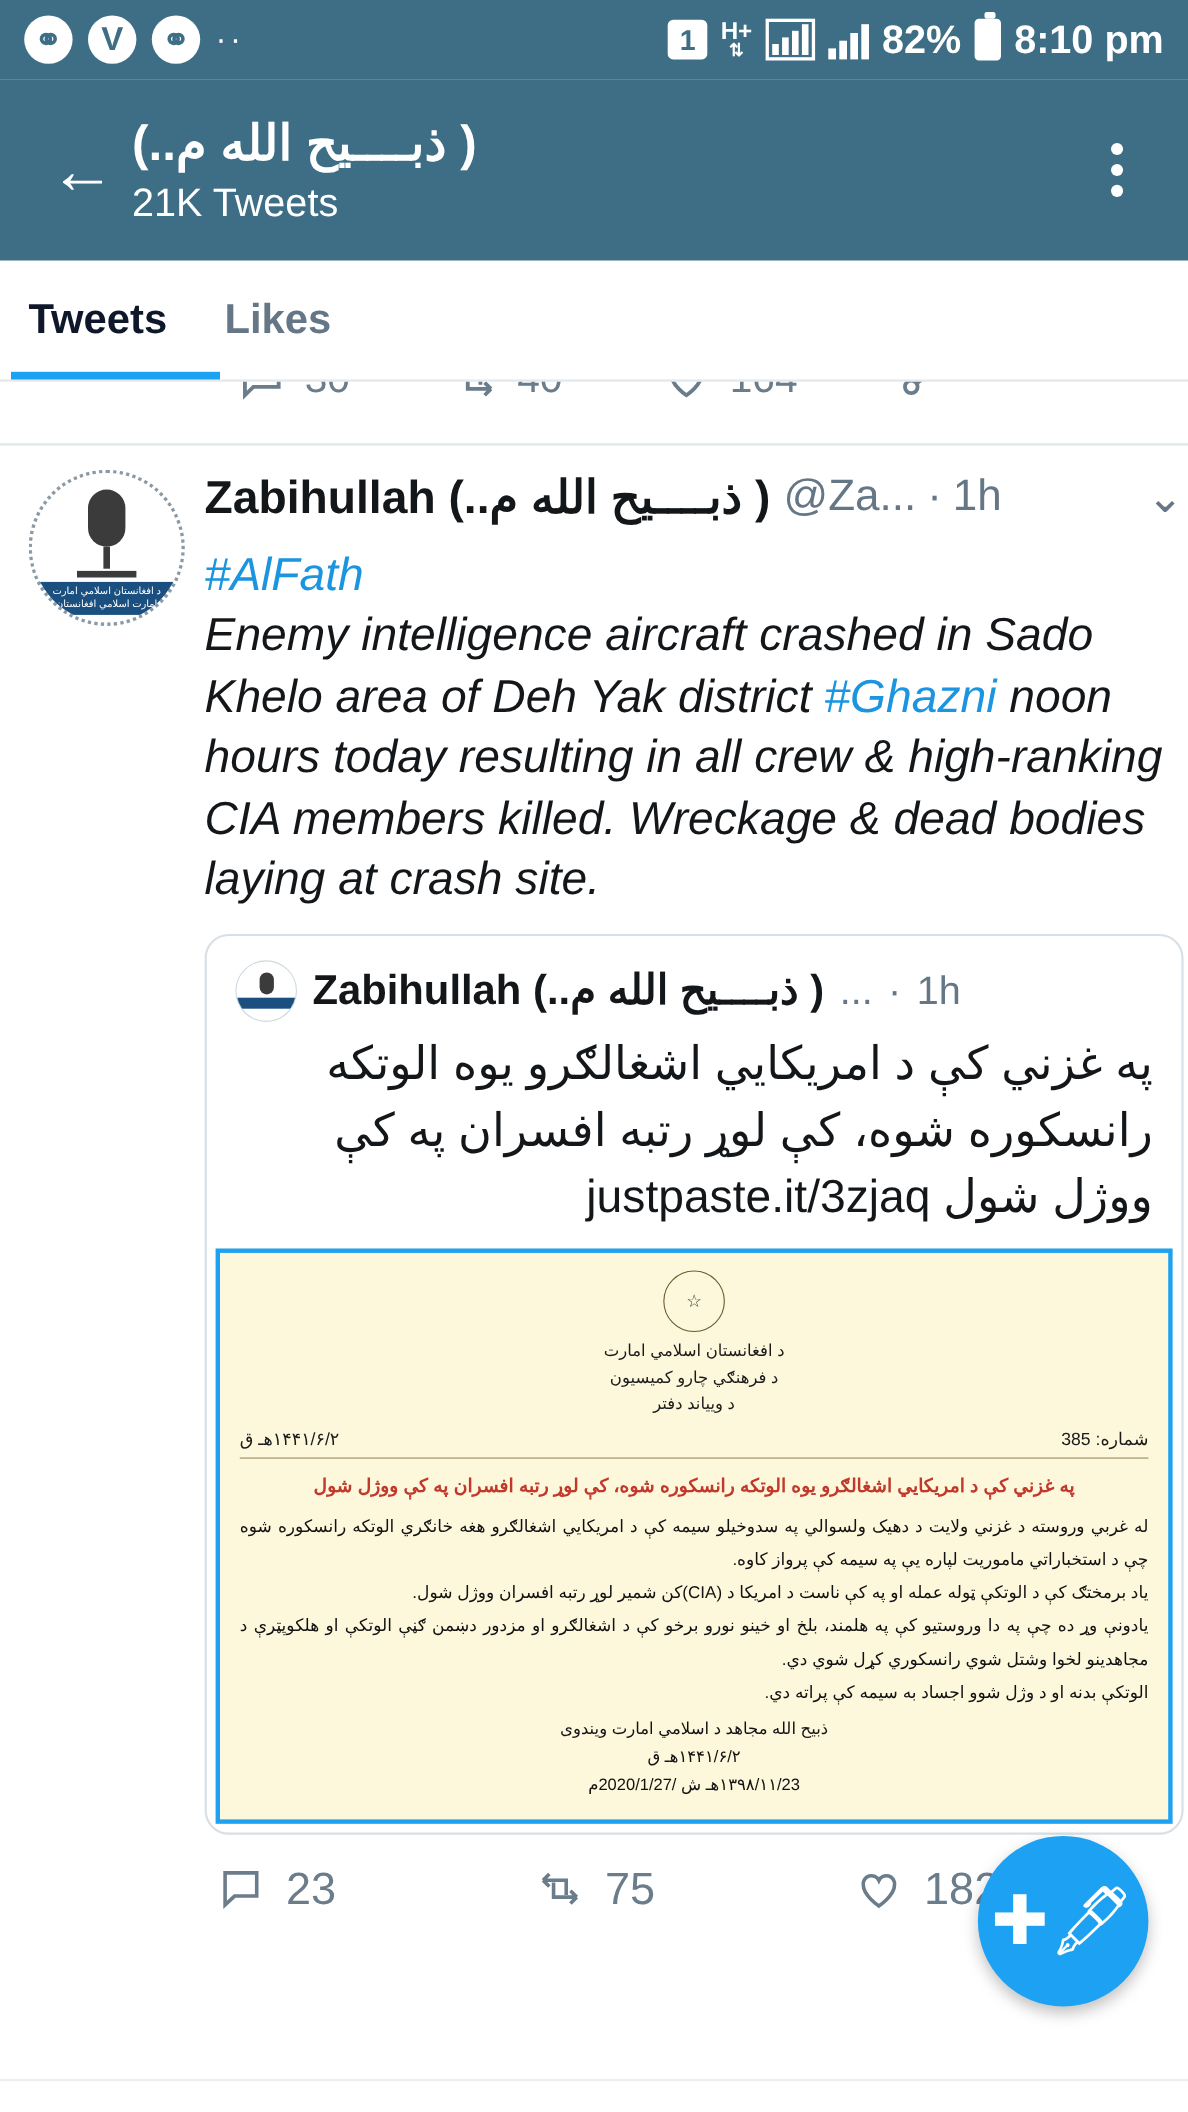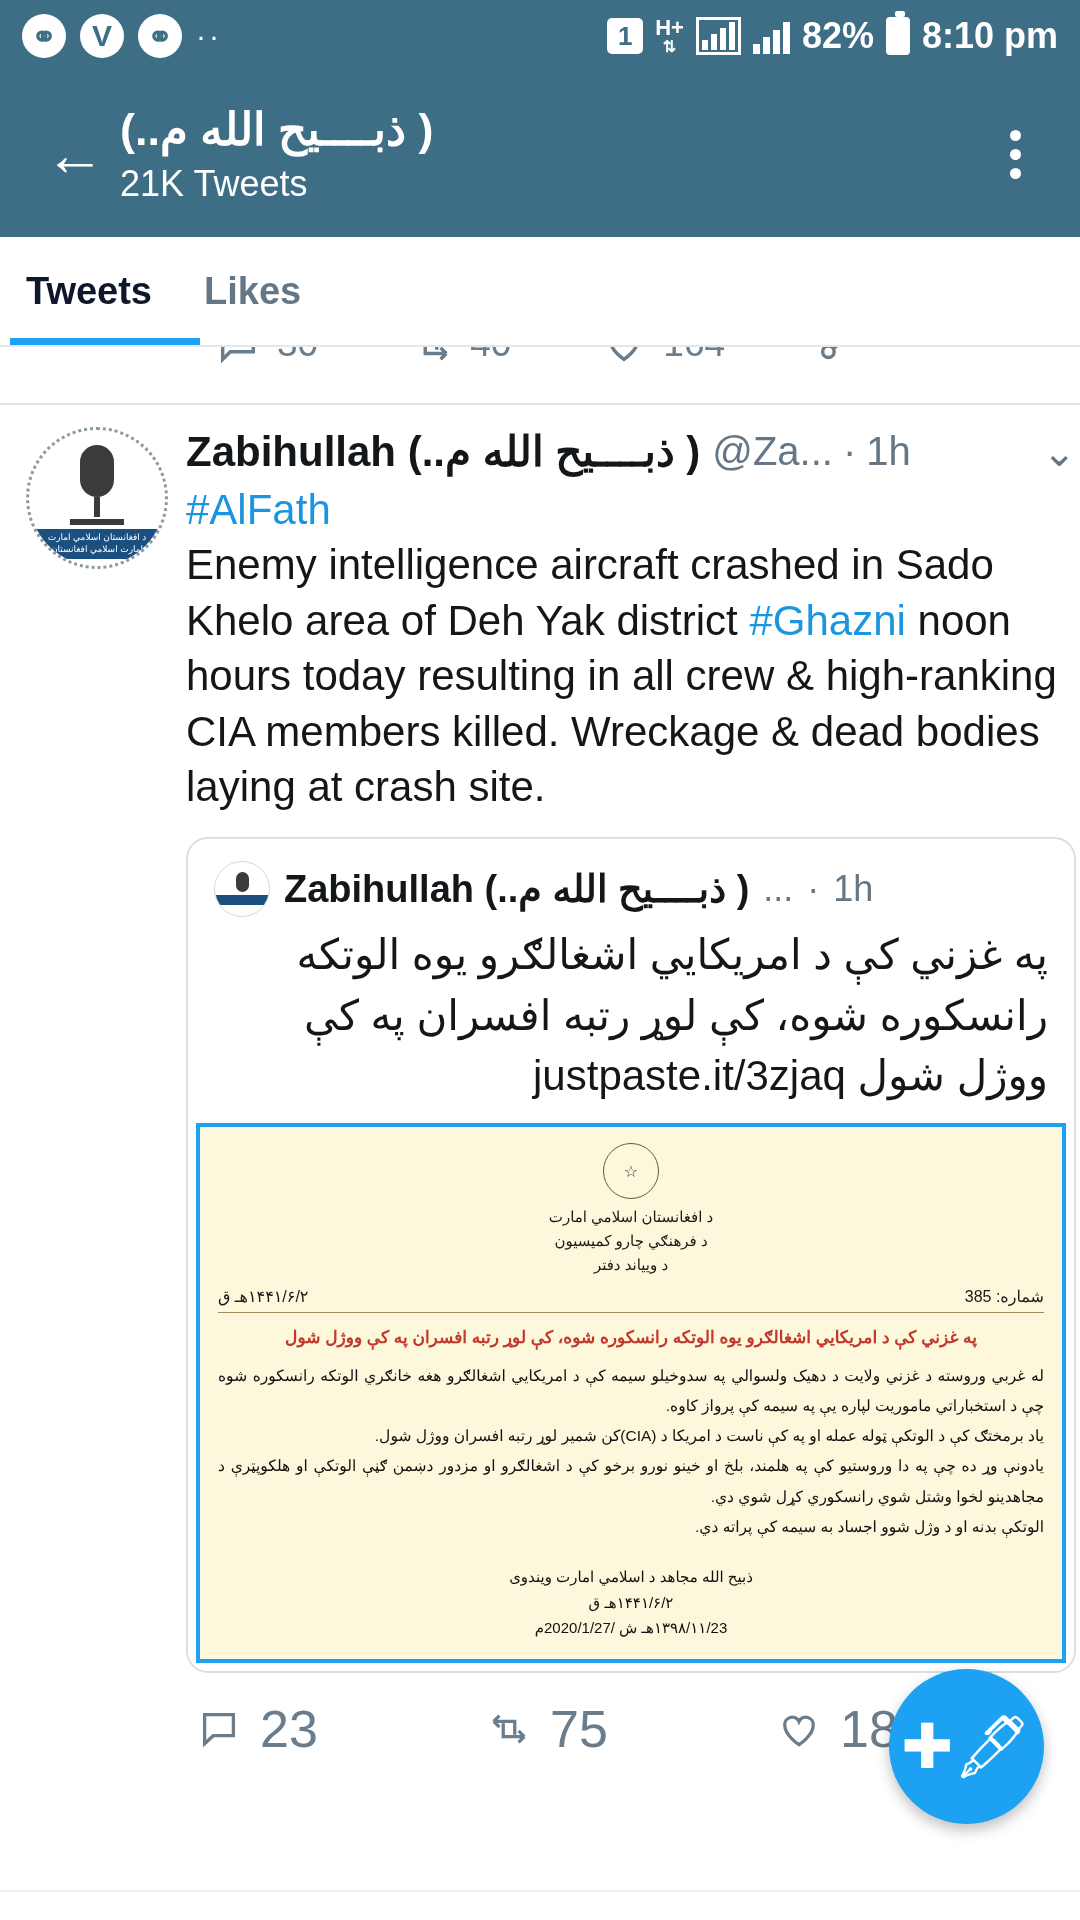--- a/index.html
+++ b/index.html
@@ -166,22 +166,23 @@
   }
   .handle { color: #657786; margin-left: 12px; font-size: 40px; }
   .dot-sep { color: #657786; margin: 0 10px; font-size: 40px; }
   .time { color: #657786; font-size: 40px; }
   .caret { margin-left: auto; color: #657786; font-size: 40px; }
 
   .tweet-text {
     font-size: 42px;
     line-height: 1.32;
     color: #14171a;
-    margin-top: 6px;
+    margin-top: 18px;
     word-wrap: break-word;
+    font-style: italic;
   }
   .link { color: #1b95e0; }
 
   
   .quote {
     margin: 22px 0 0 0;
     border: 2px solid #d8e0e5;
     border-radius: 22px;
     overflow: hidden;
     background: #ffffff;
@@ -233,27 +234,27 @@
     border-bottom: 1px solid #9b8b5e; padding-bottom: 6px;
   }
   .doc-title {
     color: #c0392b; font-weight: bold; font-size: 17px;
     margin: 12px 0 10px 0; line-height: 1.5;
   }
   .doc-para {
     font-size: 15.5px; line-height: 1.95; color: #111;
     text-align: justify; text-align-last: right;
   }
-  .doc-sign { font-size: 15px; line-height: 1.7; margin-top: 22px; color: #111; }
+  .doc-sign { font-size: 15px; line-height: 1.7; margin-top: 4px; color: #111; }
 
   
   .actions {
     display: flex; align-items: center;
     gap: 0; padding: 26px 10px 26px 10px;
-    color: #6b7c8a; font-size: 52px;
+    color: #6b7c8a; font-size: 41px;
   }
   .action { display: flex; align-items: center; gap: 18px; width: 290px; }
   .ic { width: 46px; height: 46px; display: inline-block; }
 
   
   .fab {
     position: absolute;
     right: 36px; bottom: 96px;
     width: 155px; height: 155px;
     border-radius: 50%;

